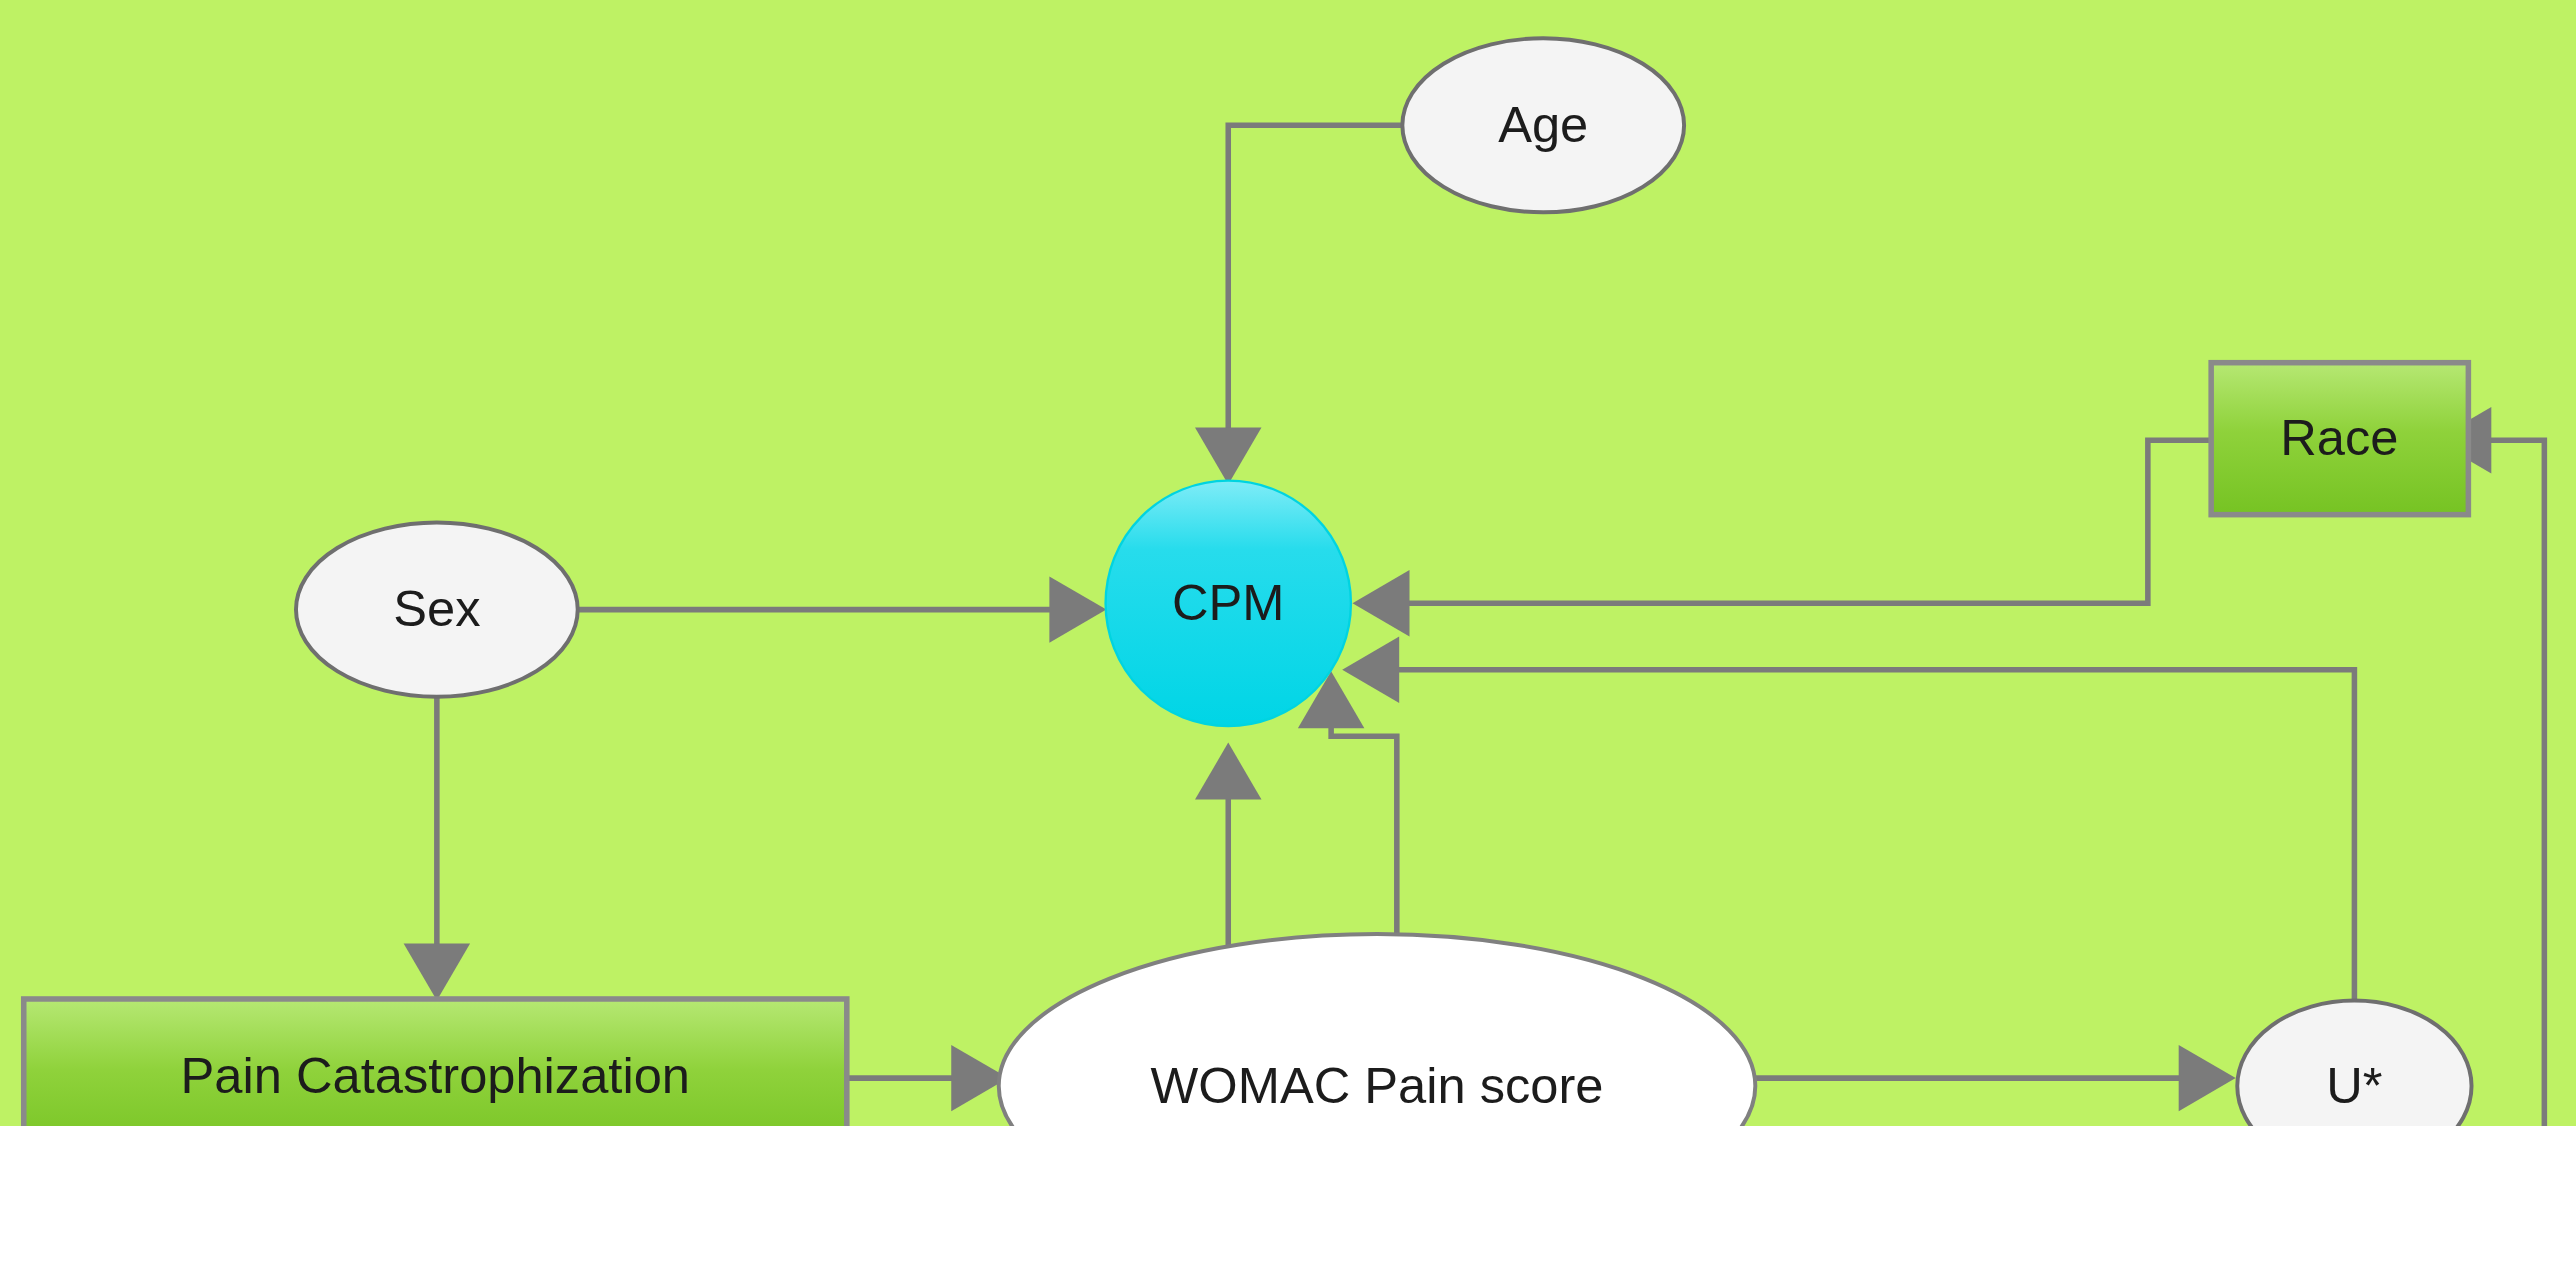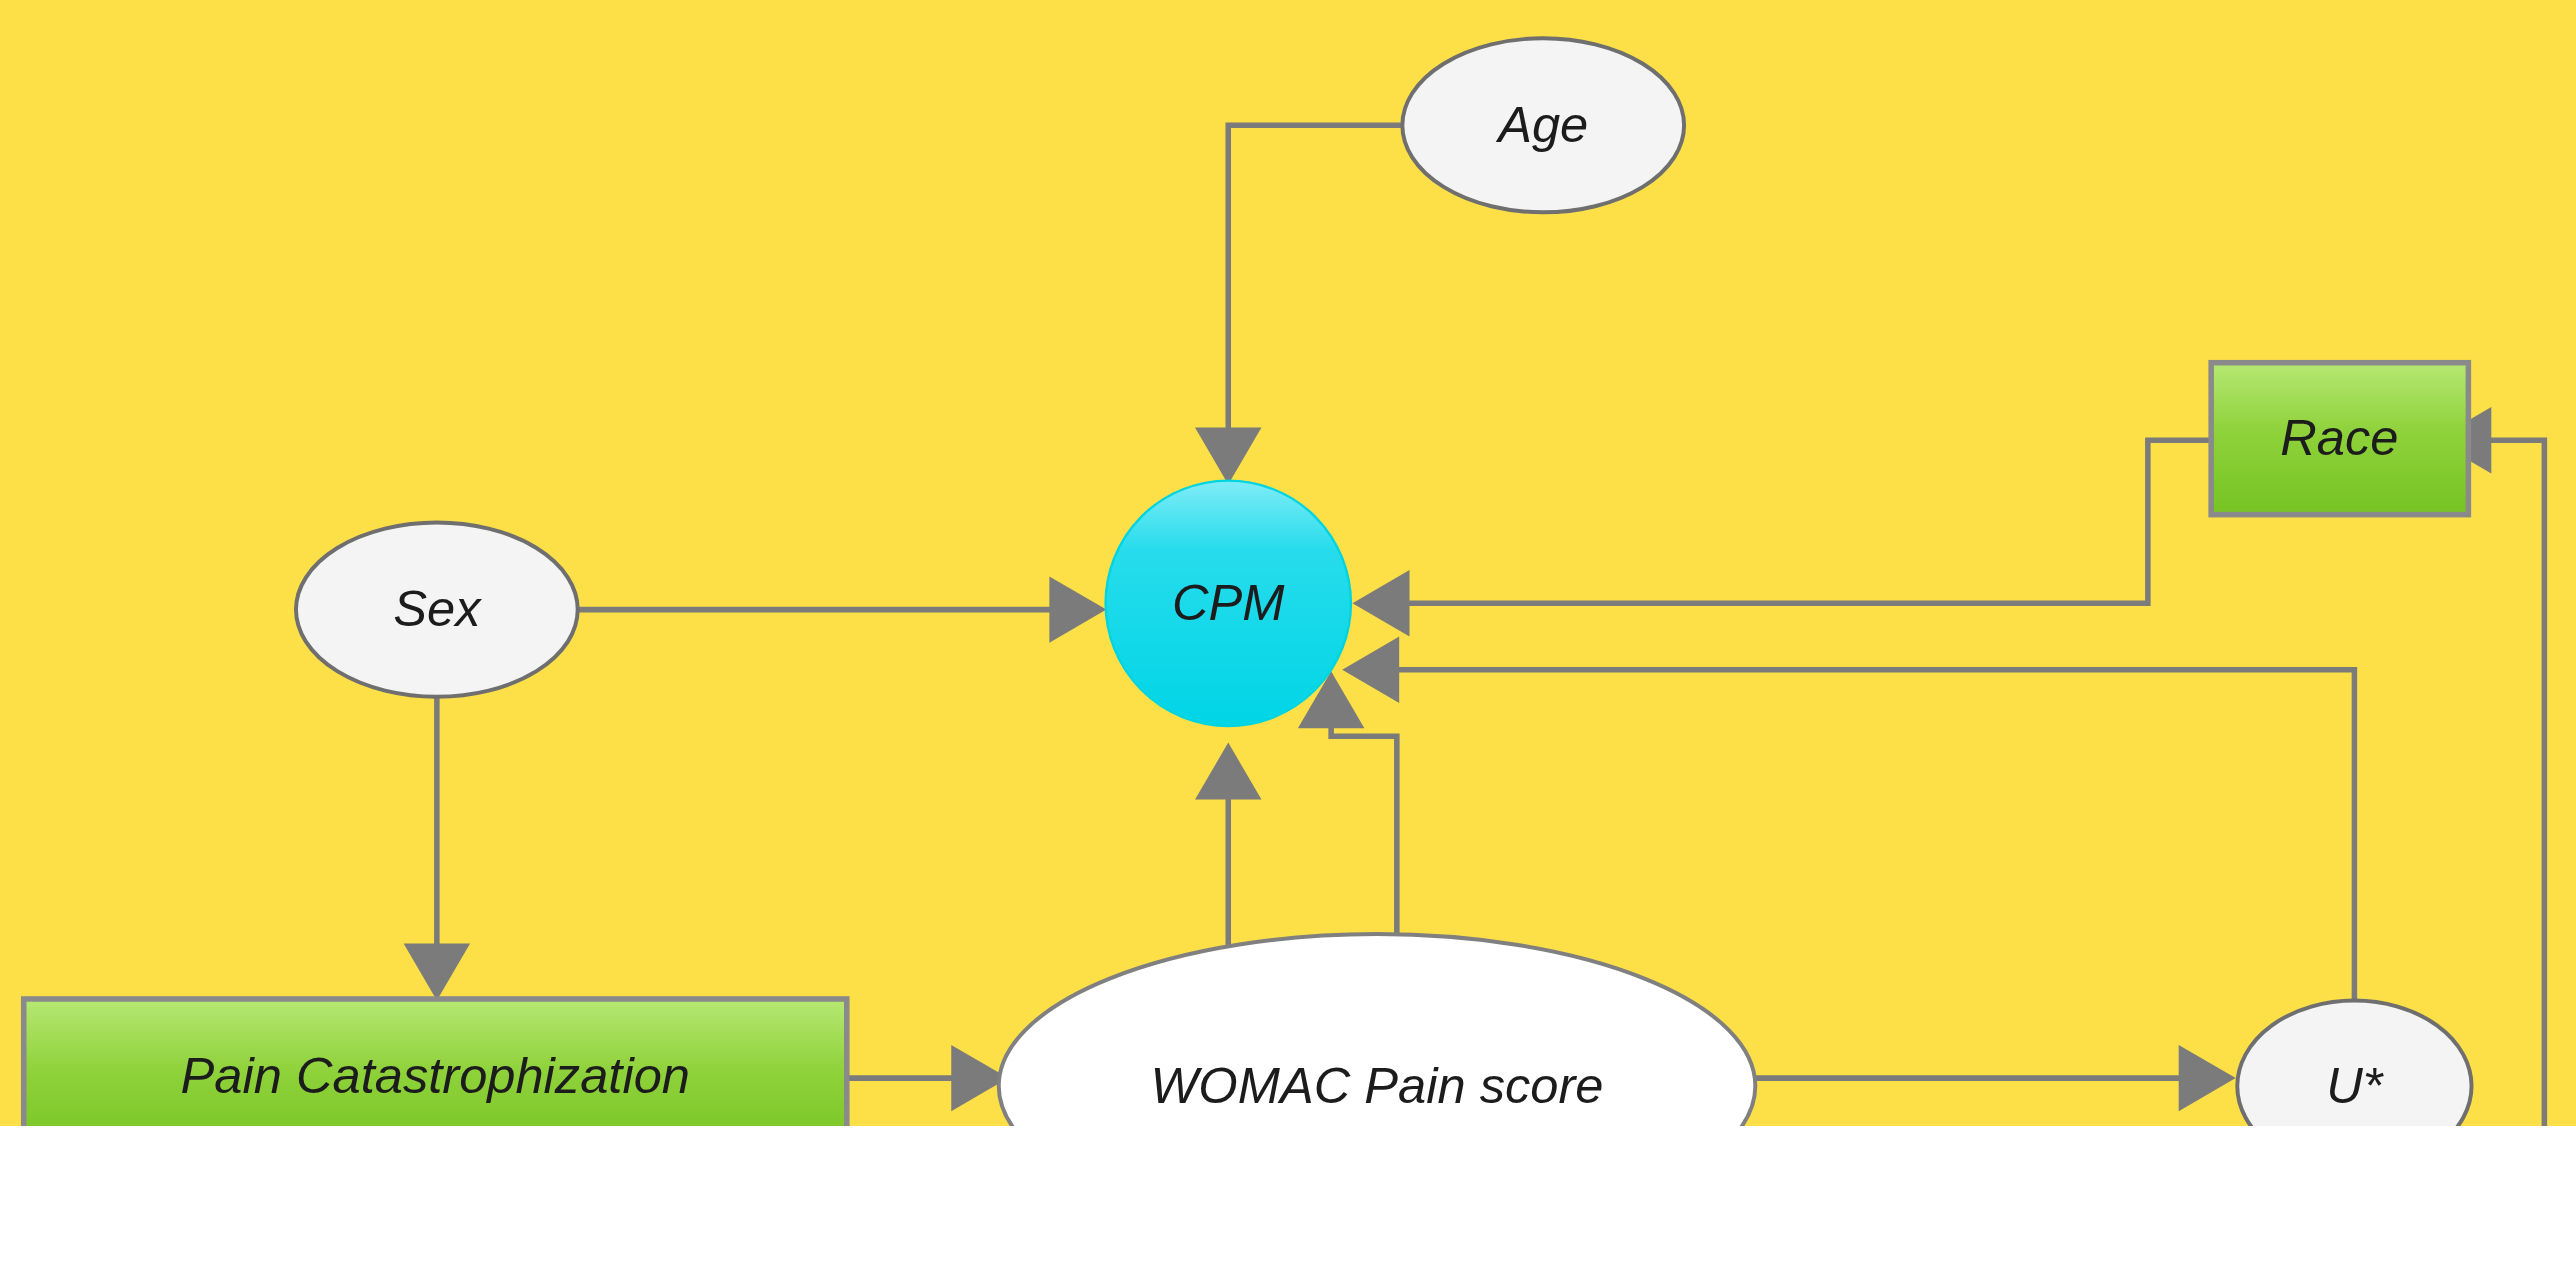--- a/index.html
+++ b/index.html
@@ -4,24 +4,23 @@
 <style>
   html, body {
     margin: 0;
     padding: 0;
     background: #ffffff;
   }
   #canvas-wrap {
     position: relative;
     width: 2576px;
     height: 1126px;
-    background: #fde047;
+    background: #bef264;
     overflow: hidden;
     font-family: "Liberation Sans", sans-serif;
-    font-style: italic;
   }
   svg#dag {
     position: absolute;
     top: 0;
     left: 0;
     width: 2576px;
     height: 1277px;
     display: block;
   }
   .node-label {

